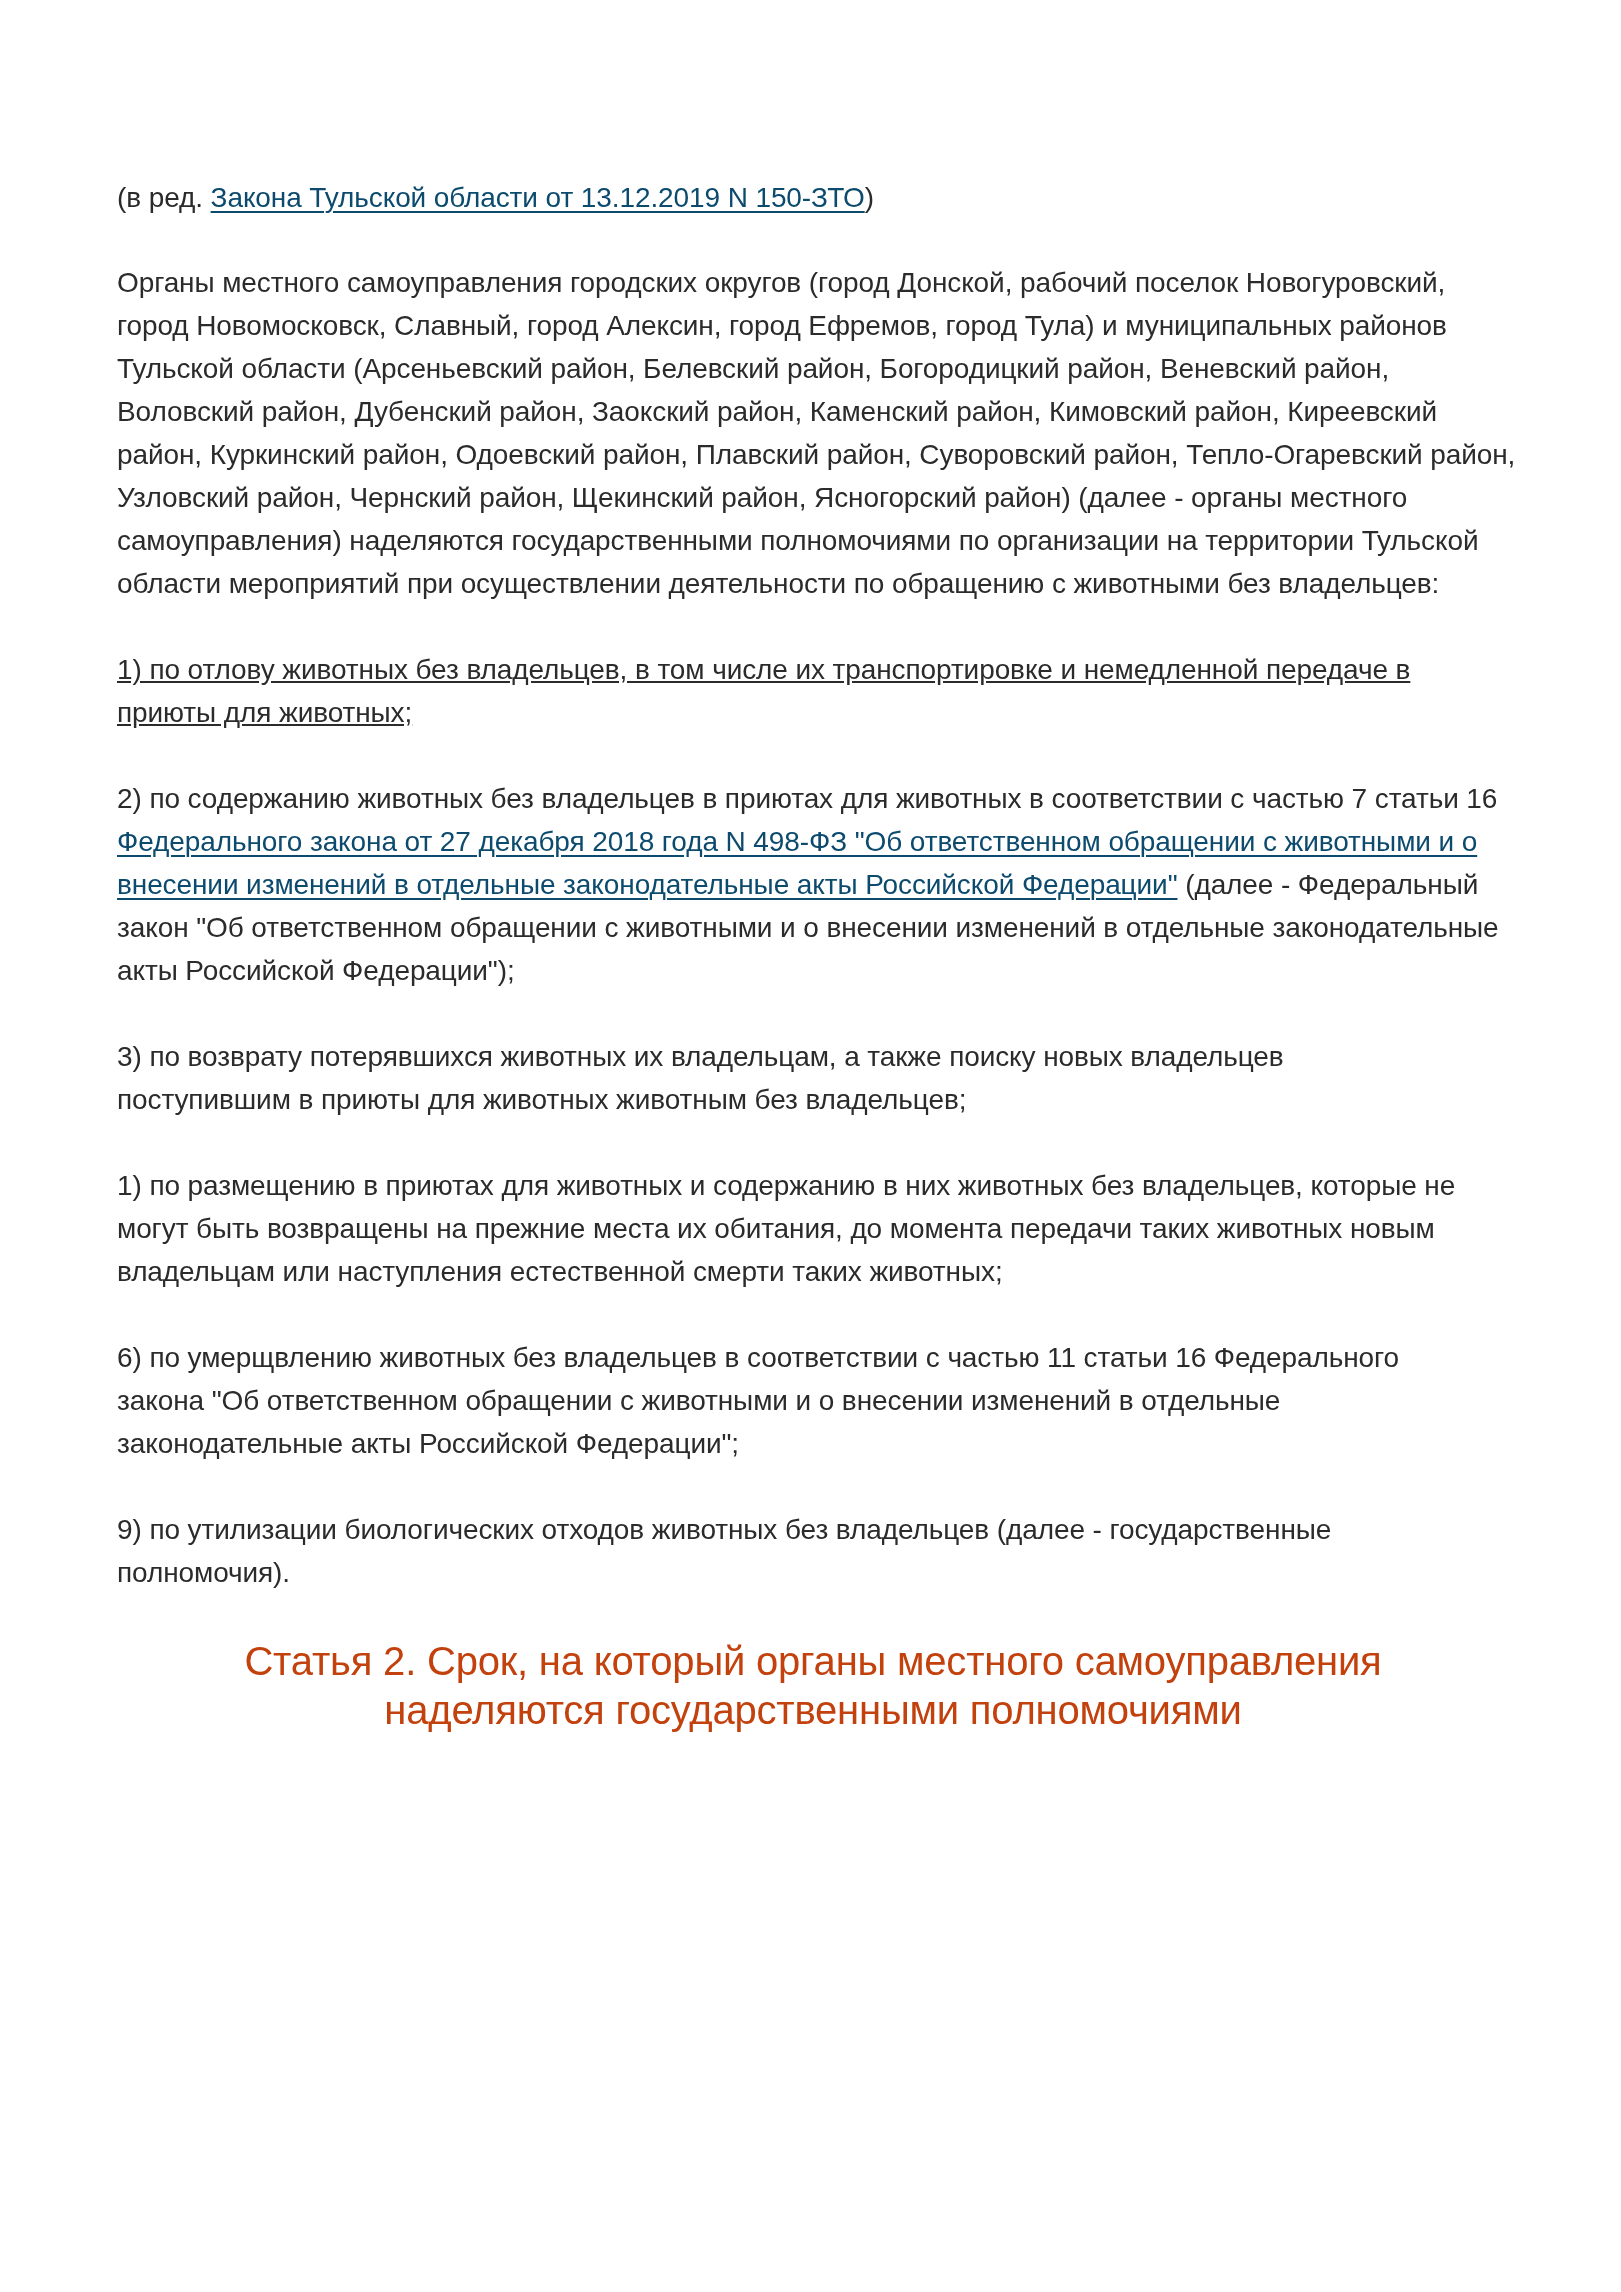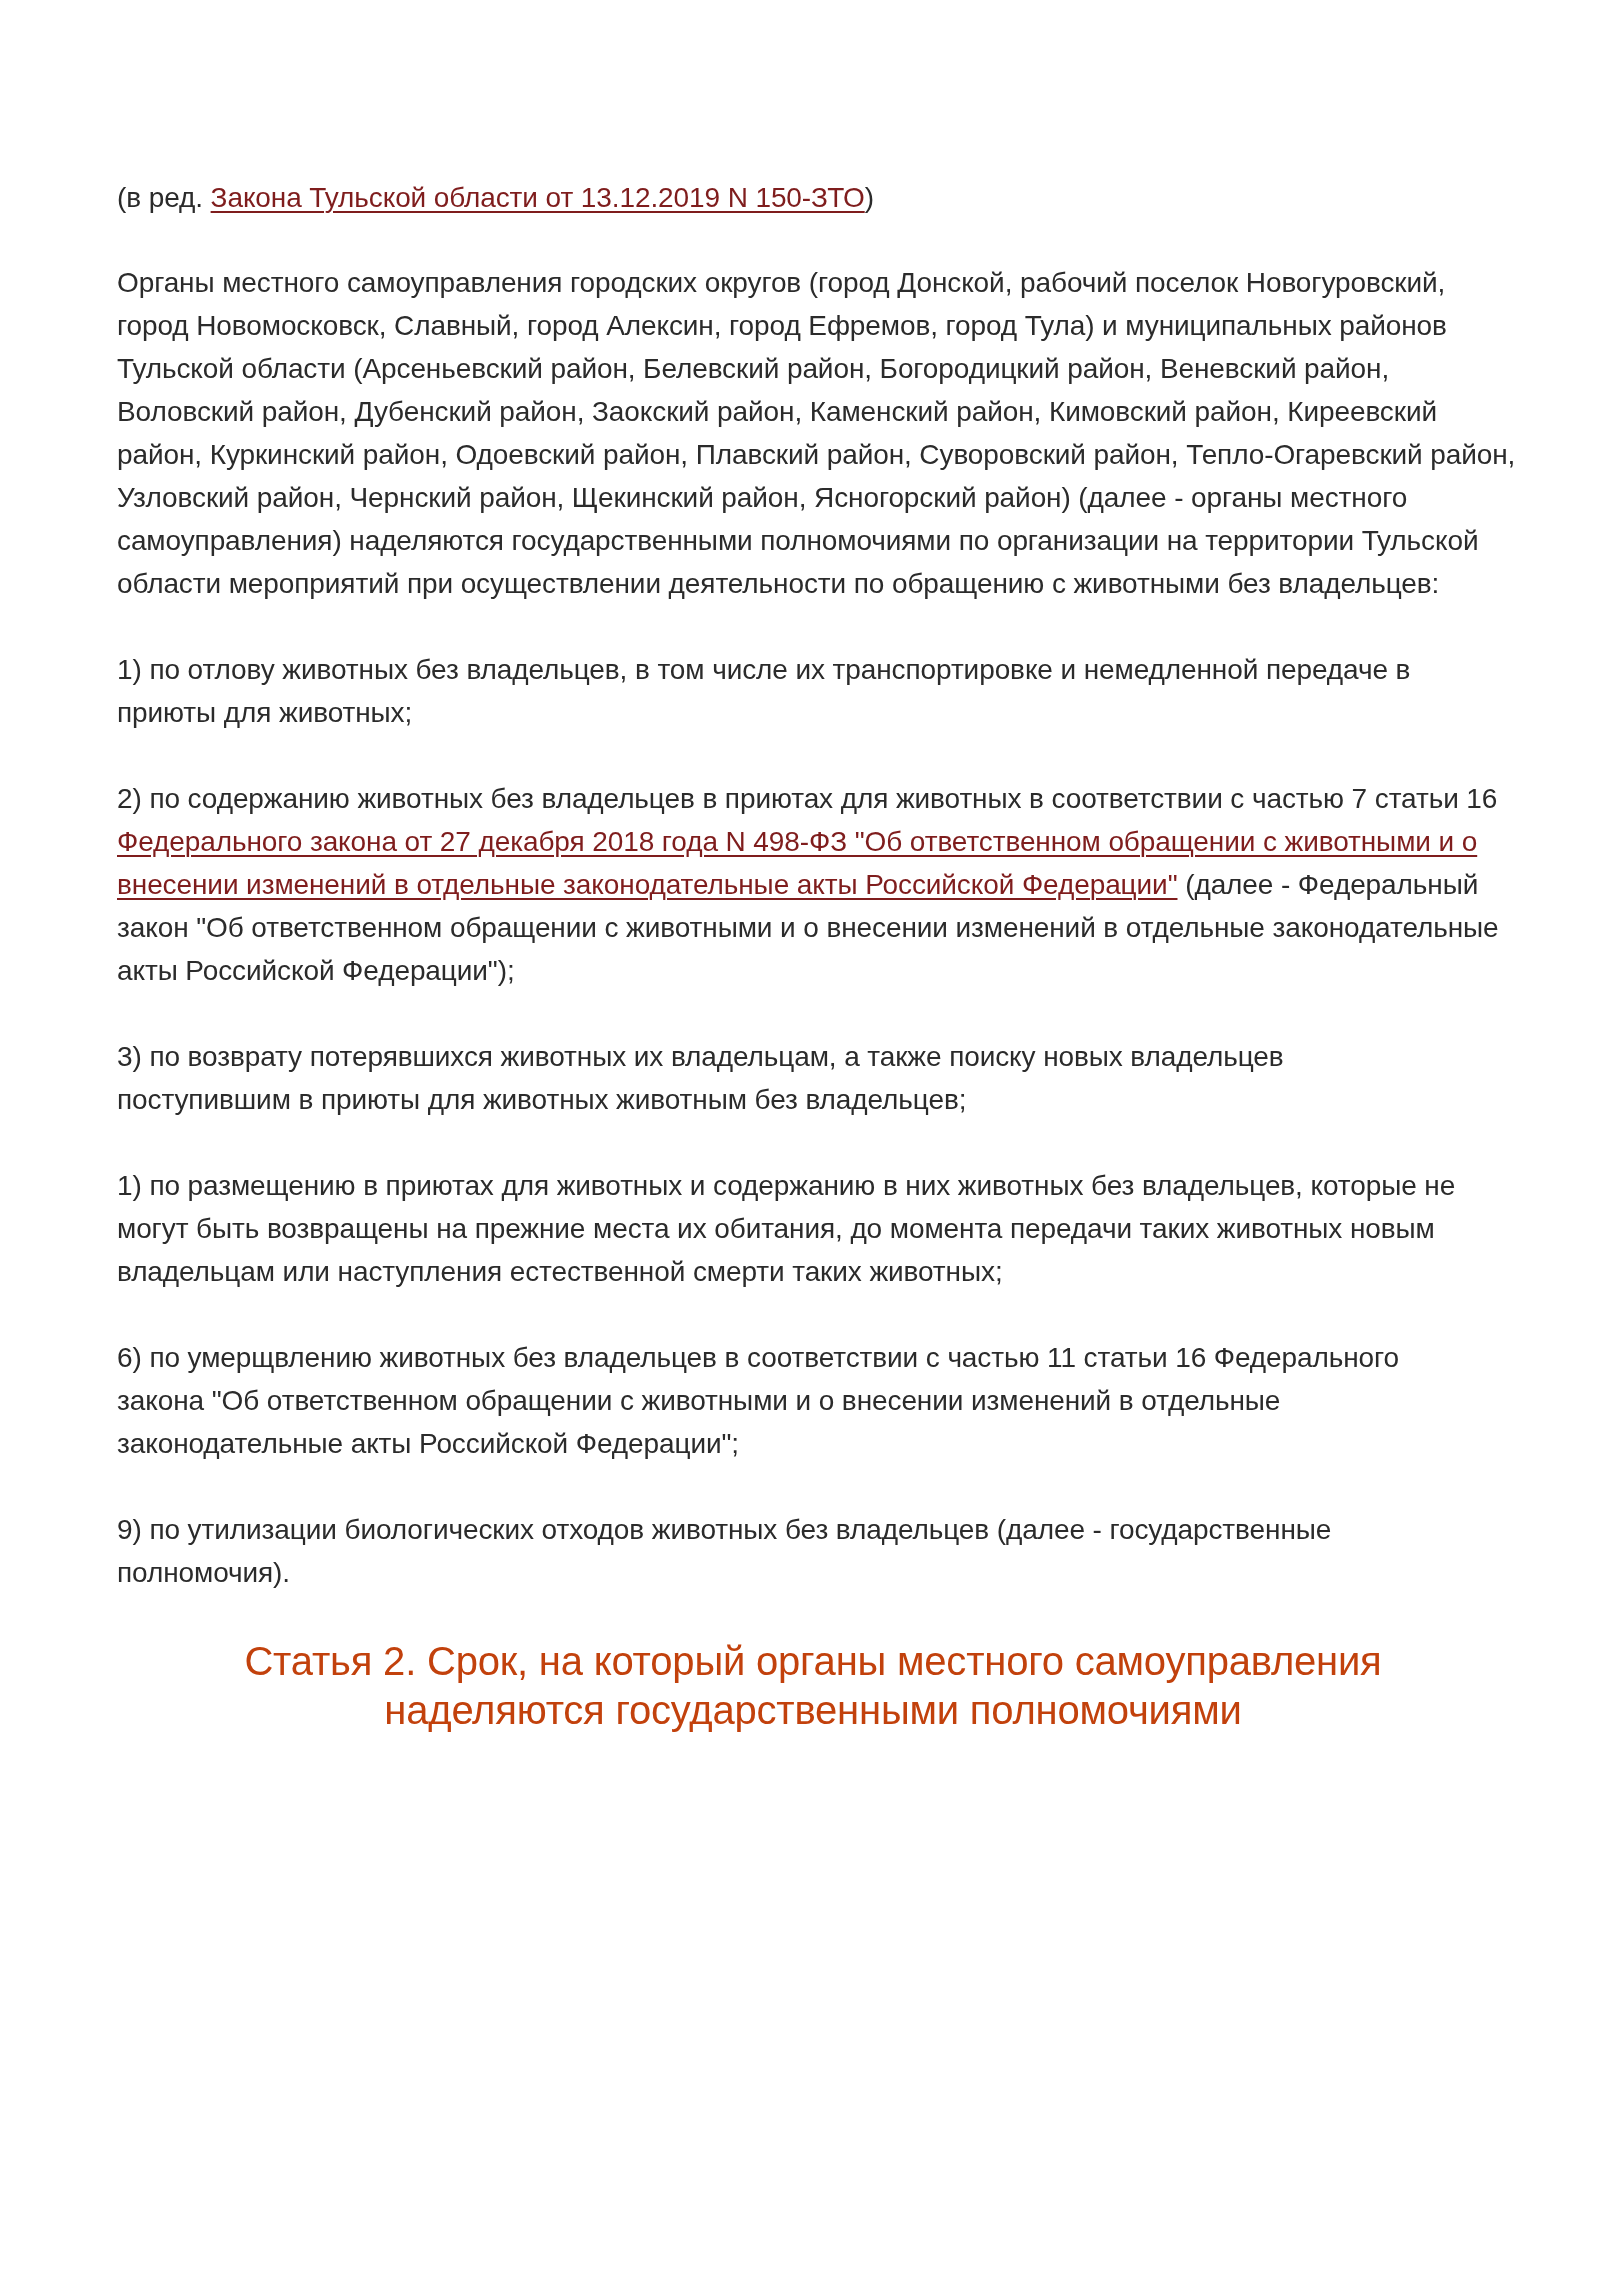--- a/index.html
+++ b/index.html
@@ -22,21 +22,21 @@
       width: 1402px;
     }
     p {
       margin: 0;
       font-size: 28px;
       line-height: 43px;
       letter-spacing: -0.1px;
     }
     .para { margin-bottom: 43px; }
     a.link {
-      color: #7f1d1d;
+      color: #0c4a6e;
       text-decoration: underline;
       text-decoration-thickness: 2px;
       text-underline-offset: 3.9px;
     }
     h2 {
       margin: 0;
       text-align: center;
       font-weight: normal;
       font-size: 40px;
       line-height: 49px;
@@ -53,21 +53,21 @@
 <body>
 
 <div class="page">
 
   <p class="para" style="margin-bottom:42px;">
     <span>(в ред. </span><a class="link" href="#">Закона Тульской области от 13.12.2019 N 150-ЗТО</a><span>)</span>
   </p>
 
   <p class="para">Органы местного самоуправления городских округов (город Донской, рабочий поселок Новогуровский, город Новомосковск, Славный, город Алексин, город Ефремов, город Тула) и муниципальных районов Тульской области (Арсеньевский район, Белевский район, Богородицкий район, Веневский район, Воловский район, Дубенский район, Заокский район, Каменский район, Кимовский район, Киреевский район, Куркинский район, Одоевский район, Плавский район, Суворовский район, Тепло-Огаревский район, Узловский район, Чернский район, Щекинский район, Ясногорский район) (далее - органы местного самоуправления) наделяются государственными полномочиями по организации на территории Тульской области мероприятий при осуществлении деятельности по обращению с животными без владельцев:</p>
 
-  <p class="para" style="padding-right:19.6px;">1) по отлову животных без владельцев, в том числе их транспортировке и немедленной передаче в приюты для животных;</p>
+  <p class="para" style="padding-right:19.6px;text-decoration:underline;">1) по отлову животных без владельцев, в том числе их транспортировке и немедленной передаче в приюты для животных;</p>
 
   <p class="para">
     <span>2) по содержанию животных без владельцев в приютах для животных в соответствии с частью 7 статьи 16 </span><a class="link" href="#">Федерального закона от 27 декабря 2018 года N 498-ФЗ "Об ответственном обращении с животными и о внесении изменений в отдельные законодательные акты Российской Федерации"</a><span> (далее - Федеральный закон "Об ответственном обращении с животными и о внесении изменений в отдельные законодательные акты Российской Федерации");</span>
   </p>
 
   <p class="para" style="padding-right:118px;">3) по возврату потерявшихся животных их владельцам, а также поиску новых владельцев поступившим в приюты для животных животным без владельцев;</p>
 
 
   <p class="para">1) по размещению в приютах для животных и содержанию в них животных без владельцев, которые не могут быть возвращены на прежние места их обитания, до момента передачи таких животных новым владельцам или наступления естественной смерти таких животных;</p>
 

